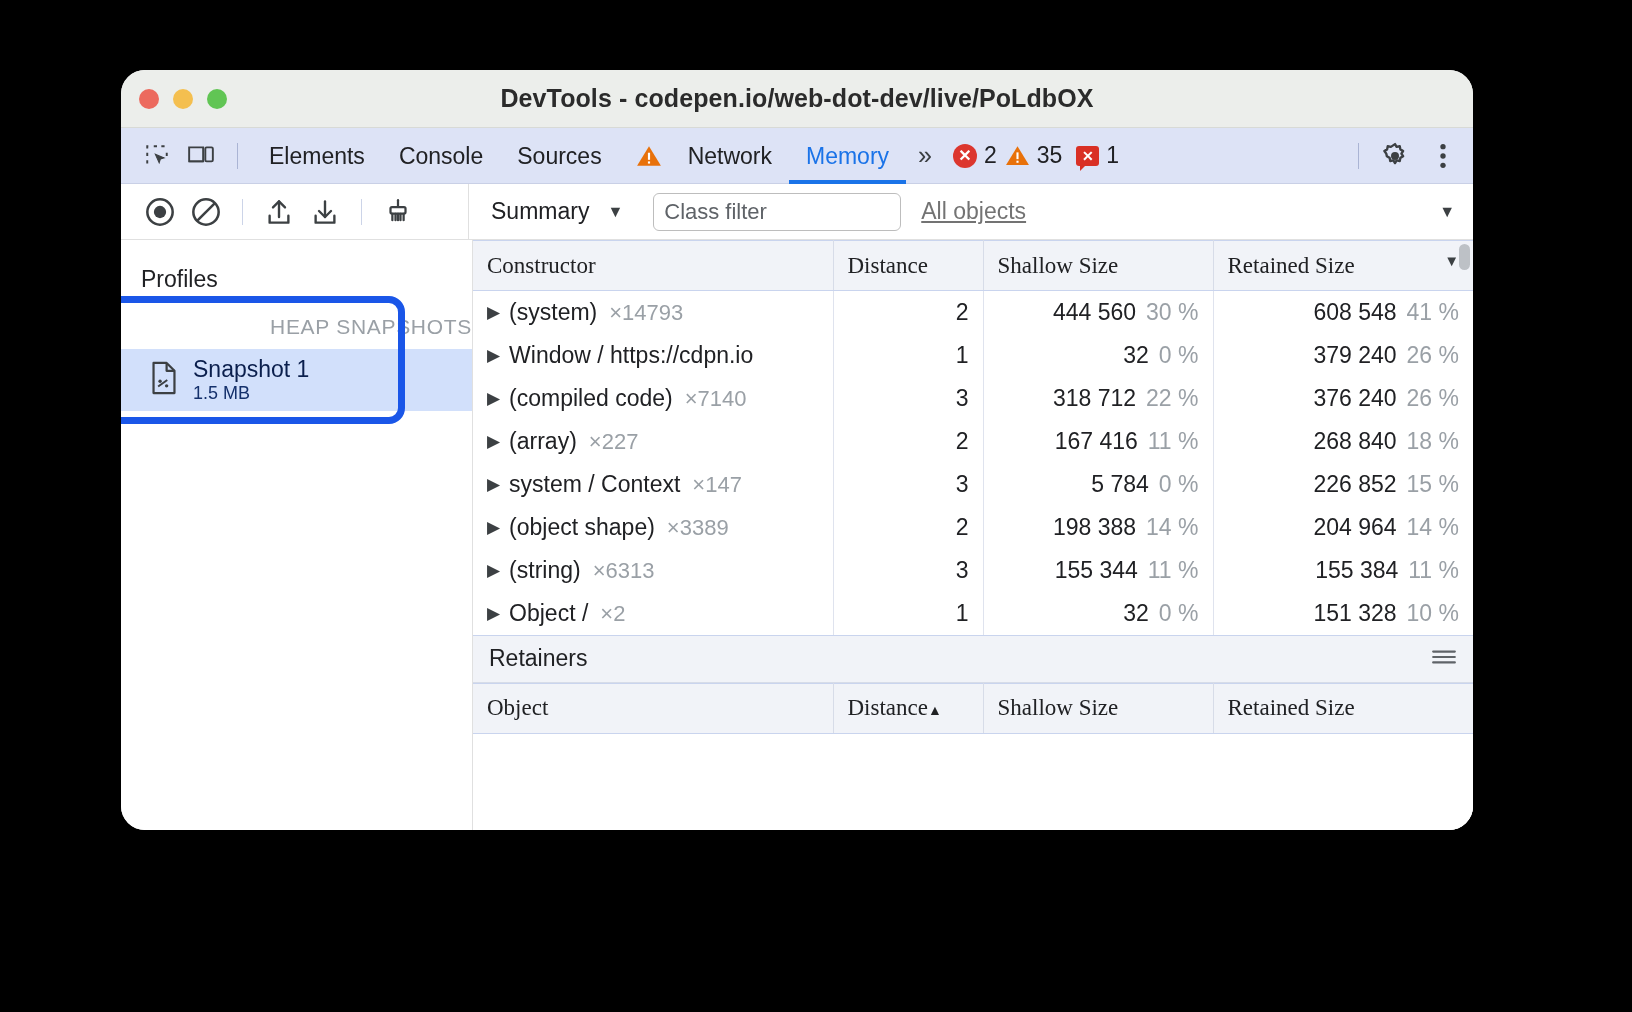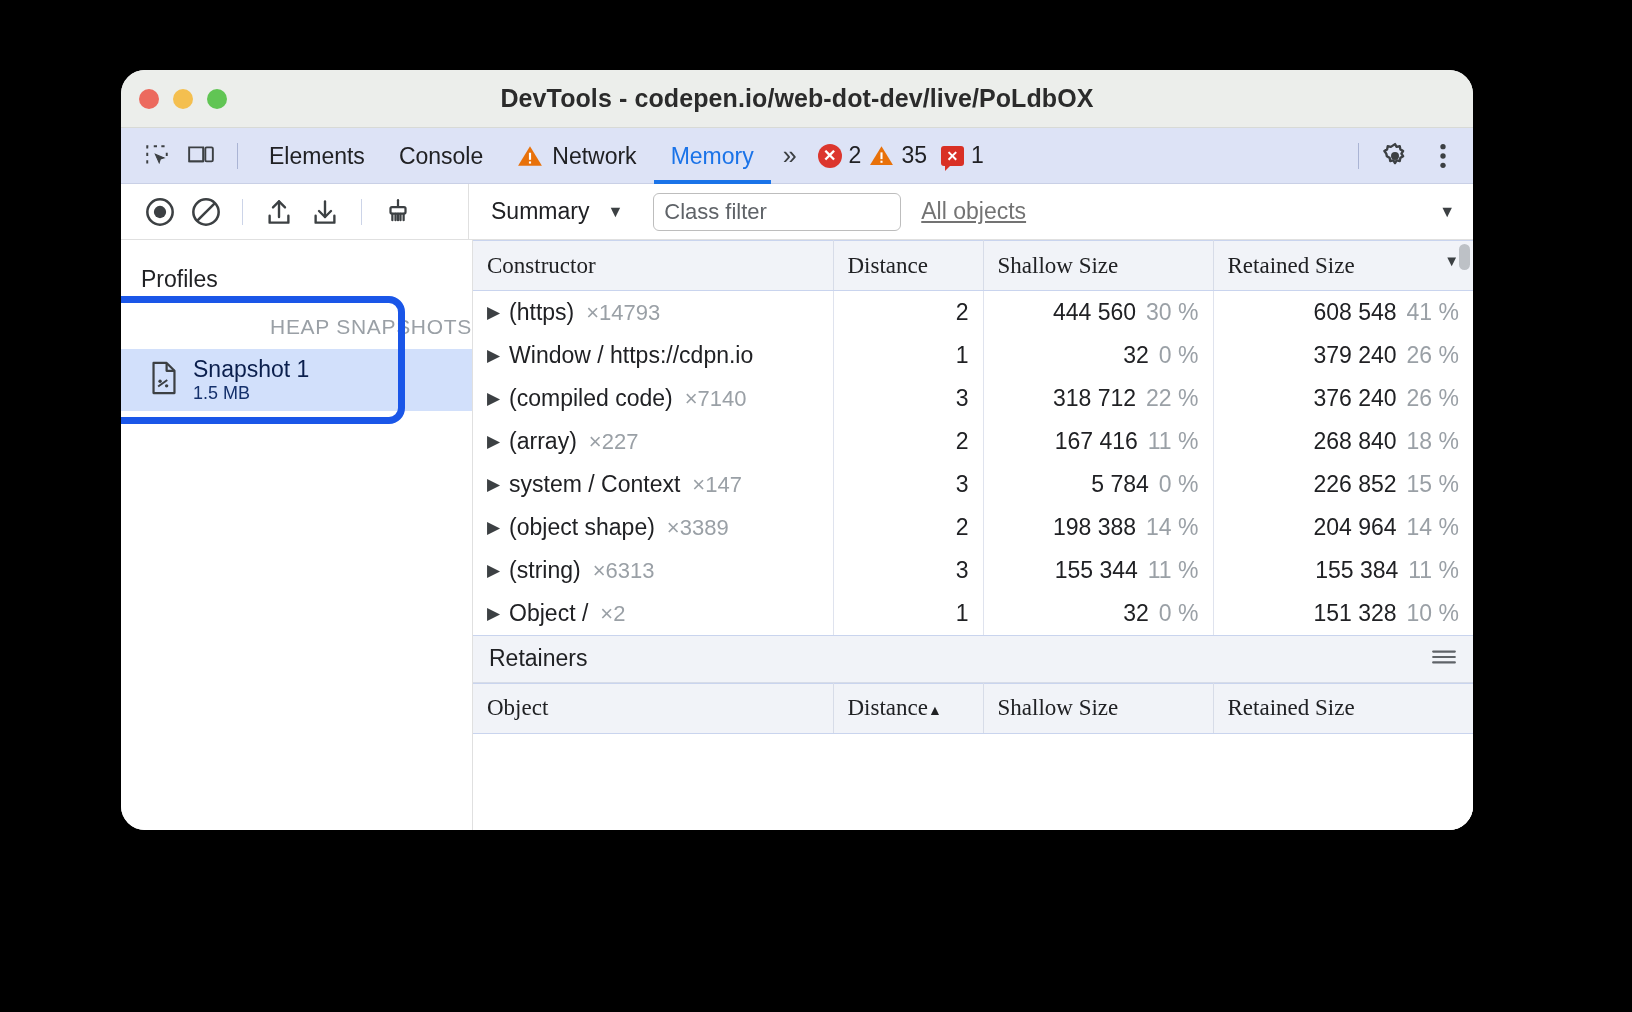--- a/index.html
+++ b/index.html
@@ -66,21 +66,21 @@
   }
   .tab {
     font-size: 23px;
     color: #202124;
     padding: 0 17px;
     height: 56px;
     line-height: 56px;
     cursor: pointer;
     white-space: nowrap;
   }
-  .tab.warn { display: flex; align-items: center; gap: 9px; }
+  .tab.warn { display: flex; align-items: center; gap: 26px; }
   .tab.active {
     color: #1a73e8;
     box-shadow: inset 0 -4px 0 #1a73e8;
   }
   .chevrons {
     font-size: 25px; color: #3c4043;
     padding: 0 12px; cursor: pointer;
     letter-spacing: -3px;
   }
   .counters { display: flex; align-items: center; gap: 8px; margin-left: 12px; }
@@ -294,20 +294,21 @@
       <svg width="28" height="26" viewBox="0 0 26 24" fill="none" stroke="currentColor" stroke-width="1.8">
         <path d="M2 4h13v13H2z"></path>
         <path d="M2 17h13"></path>
         <rect x="17" y="4" width="7" height="13" rx="1.2"></rect>
       </svg>
     </div>
     <div class="tb-sep"></div>
 
     <div class="tab">Elements</div>
     <div class="tab">Console</div>
+    <div class="tab">Sources</div>
     <div class="tab warn">
       <svg width="26" height="24" viewBox="0 0 24 22">
         <path d="M12 2 L23 20 H1 Z" fill="#e8710a"></path>
         <rect x="11" y="8" width="2" height="6.5" fill="#fff"></rect>
         <rect x="11" y="16" width="2" height="2" fill="#fff"></rect>
       </svg>
       <span>Network</span>
     </div>
     <div class="tab active">Memory</div>
     <div class="chevrons">»</div>
@@ -441,21 +442,21 @@
               <th class="num">Distance</th>
               <th>Shallow Size</th>
               <th>
                 <span>Retained Size</span>
                 <span class="sortarrow">▼</span>
               </th>
             </tr>
           </thead>
           <tbody id="grid-body">
               <tr>
-                <td><span class="tri">▶</span><span>(https)</span><span class="mult">×14793</span></td>
+                <td><span class="tri">▶</span><span>(system)</span><span class="mult">×14793</span></td>
                 <td class="num">2</td>
                 <td class="num"><span>444 560</span><span class="pct">30 %</span></td>
                 <td class="num"><span>608 548</span><span class="pct">41 %</span></td>
               </tr>
               <tr>
                 <td><span class="tri">▶</span><span>Window / https://cdpn.io</span></td>
                 <td class="num">1</td>
                 <td class="num"><span>32</span><span class="pct">0 %</span></td>
                 <td class="num"><span>379 240</span><span class="pct">26 %</span></td>
               </tr>

